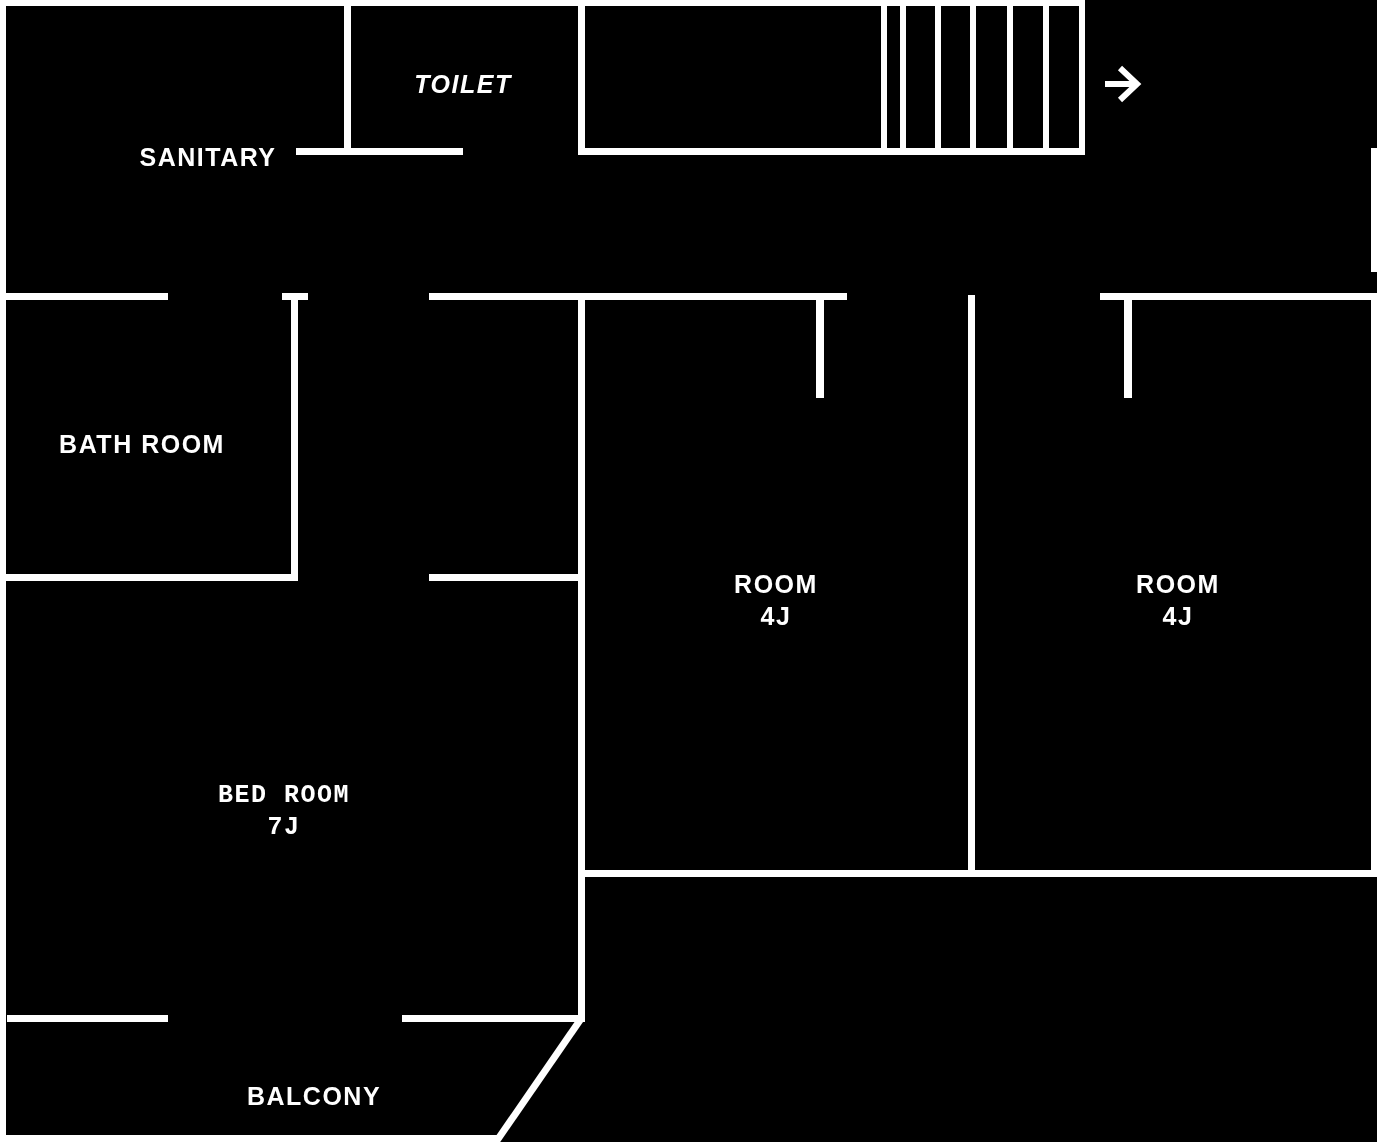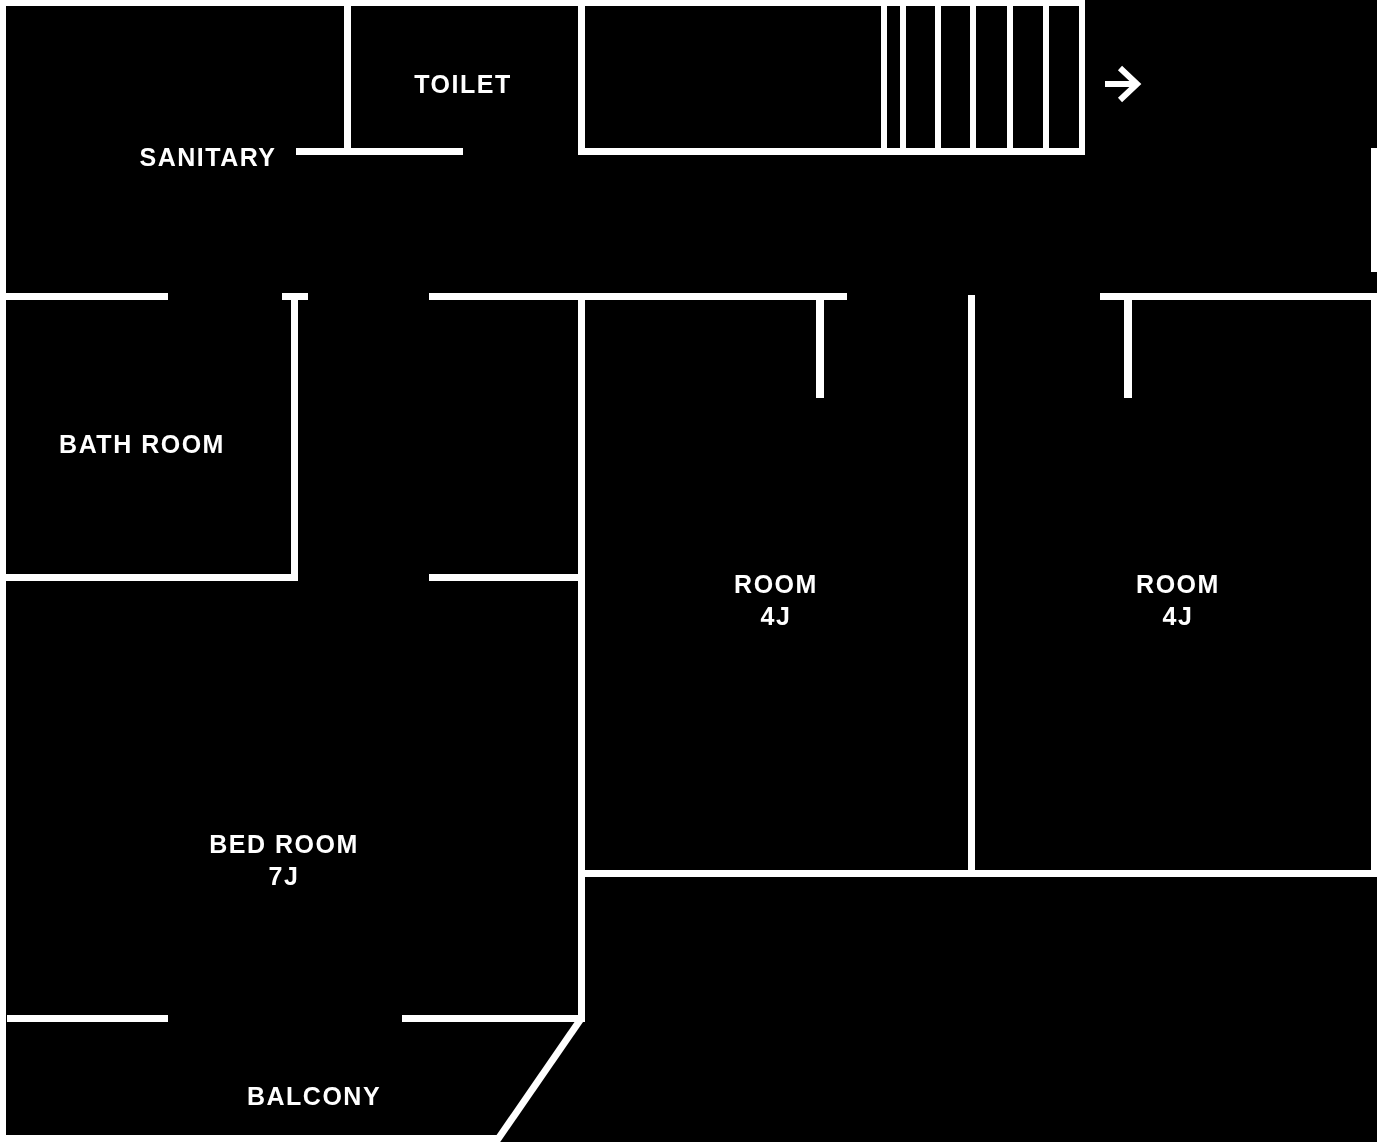--- a/index.html
+++ b/index.html
@@ -85,39 +85,39 @@
   <div class="wall" style="left:578px;top:870px;width:799px;height:7px;"></div>
 
   <div class="wall" style="left:7px;top:1015px;width:161px;height:7px;"></div>
   <div class="wall" style="left:402px;top:1015px;width:178px;height:7px;"></div>
   <div class="diag" style="left:578px;top:1018px;width:7px;height:150px;transform:rotate(34.6deg);"></div>
 
   <div class="room-label" style="left:162px;top:157px;margin-left:46px;">
     <span>SANITARY</span>
   </div>
 
-  <div class="room-label" style="left:463px;top:84px;">
+  <div class="room-label" style="left:463px;top:84px;font-style:italic;">
     <span>TOILET</span>
   </div>
 
   <div class="room-label" style="left:142px;top:444px;">
     <span>BATH ROOM</span>
   </div>
 
   <div class="room-label" style="left:776px;top:600px;">
     <div>ROOM</div>
     <div>4J</div>
   </div>
 
   <div class="room-label" style="left:1178px;top:600px;">
     <div>ROOM</div>
     <div>4J</div>
   </div>
 
-  <div class="room-label" style="left:284px;top:860px;">
+  <div class="room-label" style="left:284px;top:812px;font-family:Liberation Mono, monospace;">
     <div>BED ROOM</div>
     <div>7J</div>
   </div>
 
   <div class="room-label" style="left:278px;top:1096px;margin-left:36px;">
     <span>BALCONY</span>
   </div>
 
   <svg class="arrow" viewBox="0 0 44 44">
     <path d="M3 22 H34 M18 6 L35 22 L18 38" fill="none" stroke="#ffffff" stroke-width="6" stroke-linejoin="miter"></path>

